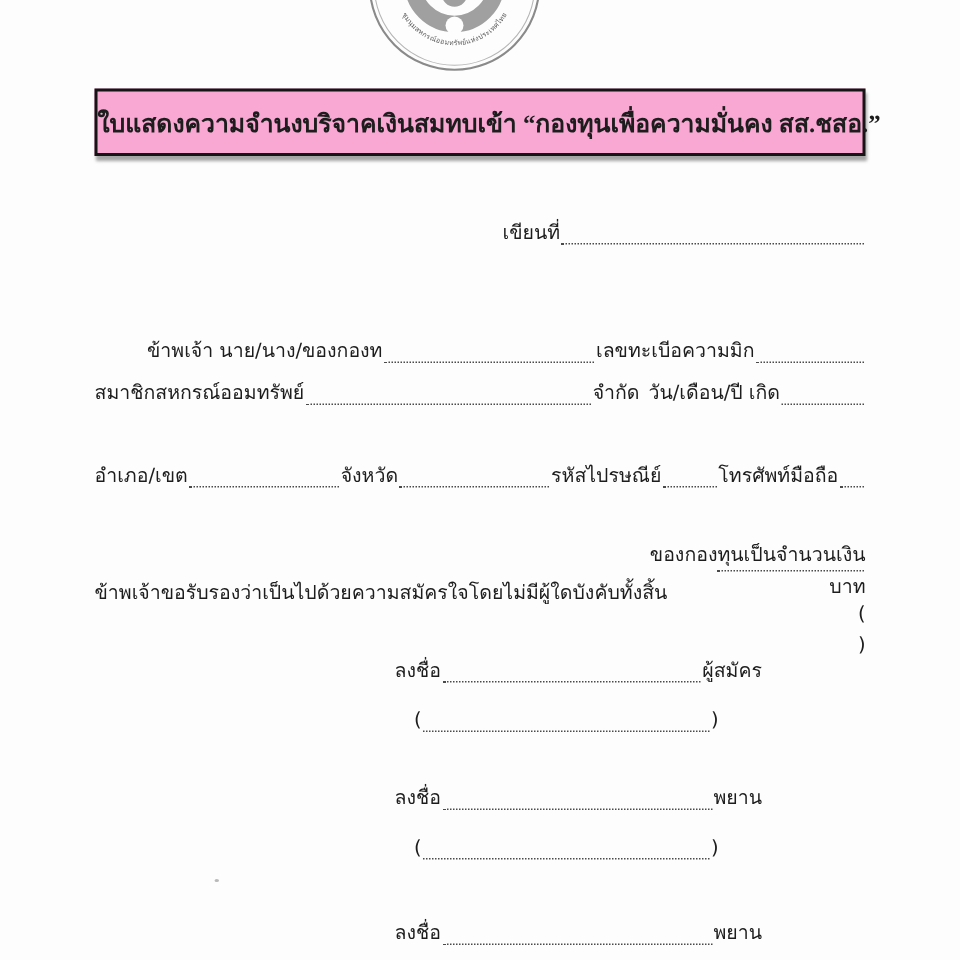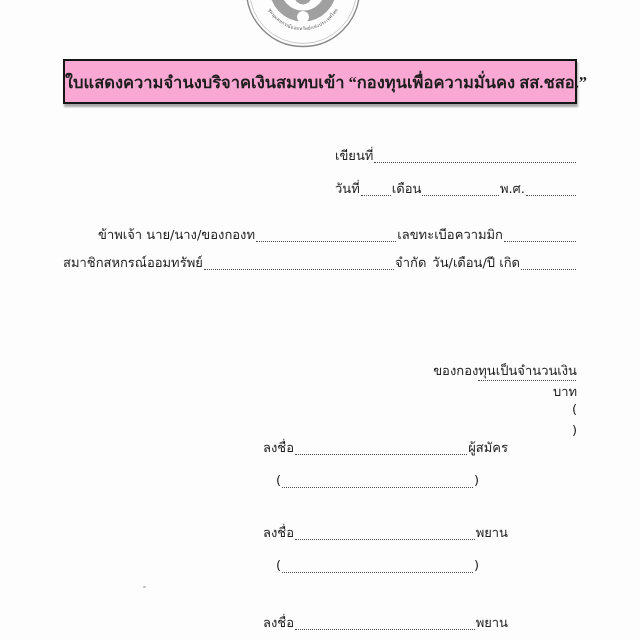--- a/index.html
+++ b/index.html
@@ -65,59 +65,64 @@
 
   <div class="title-box">
     <span class="title">ใบแสดงความจำนงบริจาคเงินสมทบเข้า “กองทุนเพื่อความมั่นคง สส.ชสอ.”</span>
   </div>
 
   <div class="row" style="left:335px;top:145px;width:242px;">
     <span class="lbl">เขียนที่</span>
     <span class="dots flex"></span>
   </div>
 
-  <div class="row" style="left:335px;top:178px;width:242px;">
-    <span class="lbl">วันที่</span>
-    <span class="dots" style="width:30px;"></span>
-    <span class="lbl">เดือน</span>
-    <span class="dots flex"></span>
-    <span class="lbl">พ.ศ.</span>
-    <span class="dots" style="width:50px;"></span>
-  </div>
 
   <div class="row" style="left:63px;top:224px;width:514px;">
     <span class="indent"></span>
     <span class="lbl">ข้าพเจ้า นาย/นาง/ของกองท</span>
     <span class="dots flex"></span>
     <span class="lbl">เลขทะเบีอความมิก</span>
     <span class="dots" style="width:72px;"></span>
   </div>
 
   <div class="row" style="left:63px;top:252px;width:514px;">
     <span class="lbl">สมาชิกสหกรณ์ออมทรัพย์</span>
     <span class="dots flex"></span>
     <span class="lbl">จำกัด</span>
     <span class="gap"></span>
     <span class="lbl">วัน/เดือน/ปี เกิด</span>
     <span class="dots" style="width:55px;"></span>
   </div>
 
 
+  <div class="row" style="left:63px;top:307px;width:514px;">
+    <span class="lbl">อำเภอ/เขต</span>
+    <span class="dots" style="width:100px;"></span>
+    <span class="lbl">จังหวัด</span>
+    <span class="dots" style="width:100px;"></span>
+    <span class="lbl">รหัสไปรษณีย์</span>
+    <span class="dots" style="width:36px;"></span>
+    <span class="lbl">โทรศัพท์มือถือ</span>
+    <span class="dots flex"></span>
+  </div>
 
 
   <div class="row" style="left:63px;top:362px;width:514px;flex-direction:column;">
     <span class="lbl">ของกองทุนเป็นจำนวนเงิน</span>
     <span class="dots" style="width:98px;"></span>
     <span class="lbl">บาท</span>
     <span class="gap"></span>
     <span class="lbl">(</span>
     <span class="dots flex"></span>
     <span class="lbl">)</span>
   </div>
 
+  <div class="para" style="left:63px;top:387px;width:514px;">
+    <span>ข้าพเจ้าขอรับรองว่าเป็นไปด้วยความสมัครใจโดยไม่มีผู้ใดบังคับทั้งสิ้น</span>
+  </div>
 
   <div class="row" style="left:263px;top:437px;width:245px;">
     <span class="lbl">ลงชื่อ</span>
     <span class="dots flex"></span>
     <span class="lbl">ผู้สมัคร</span>
   </div>
   <div class="row" style="left:276px;top:470px;width:203px;">
     <span class="lbl">(</span>
     <span class="dots flex"></span>
     <span class="lbl">)</span>

